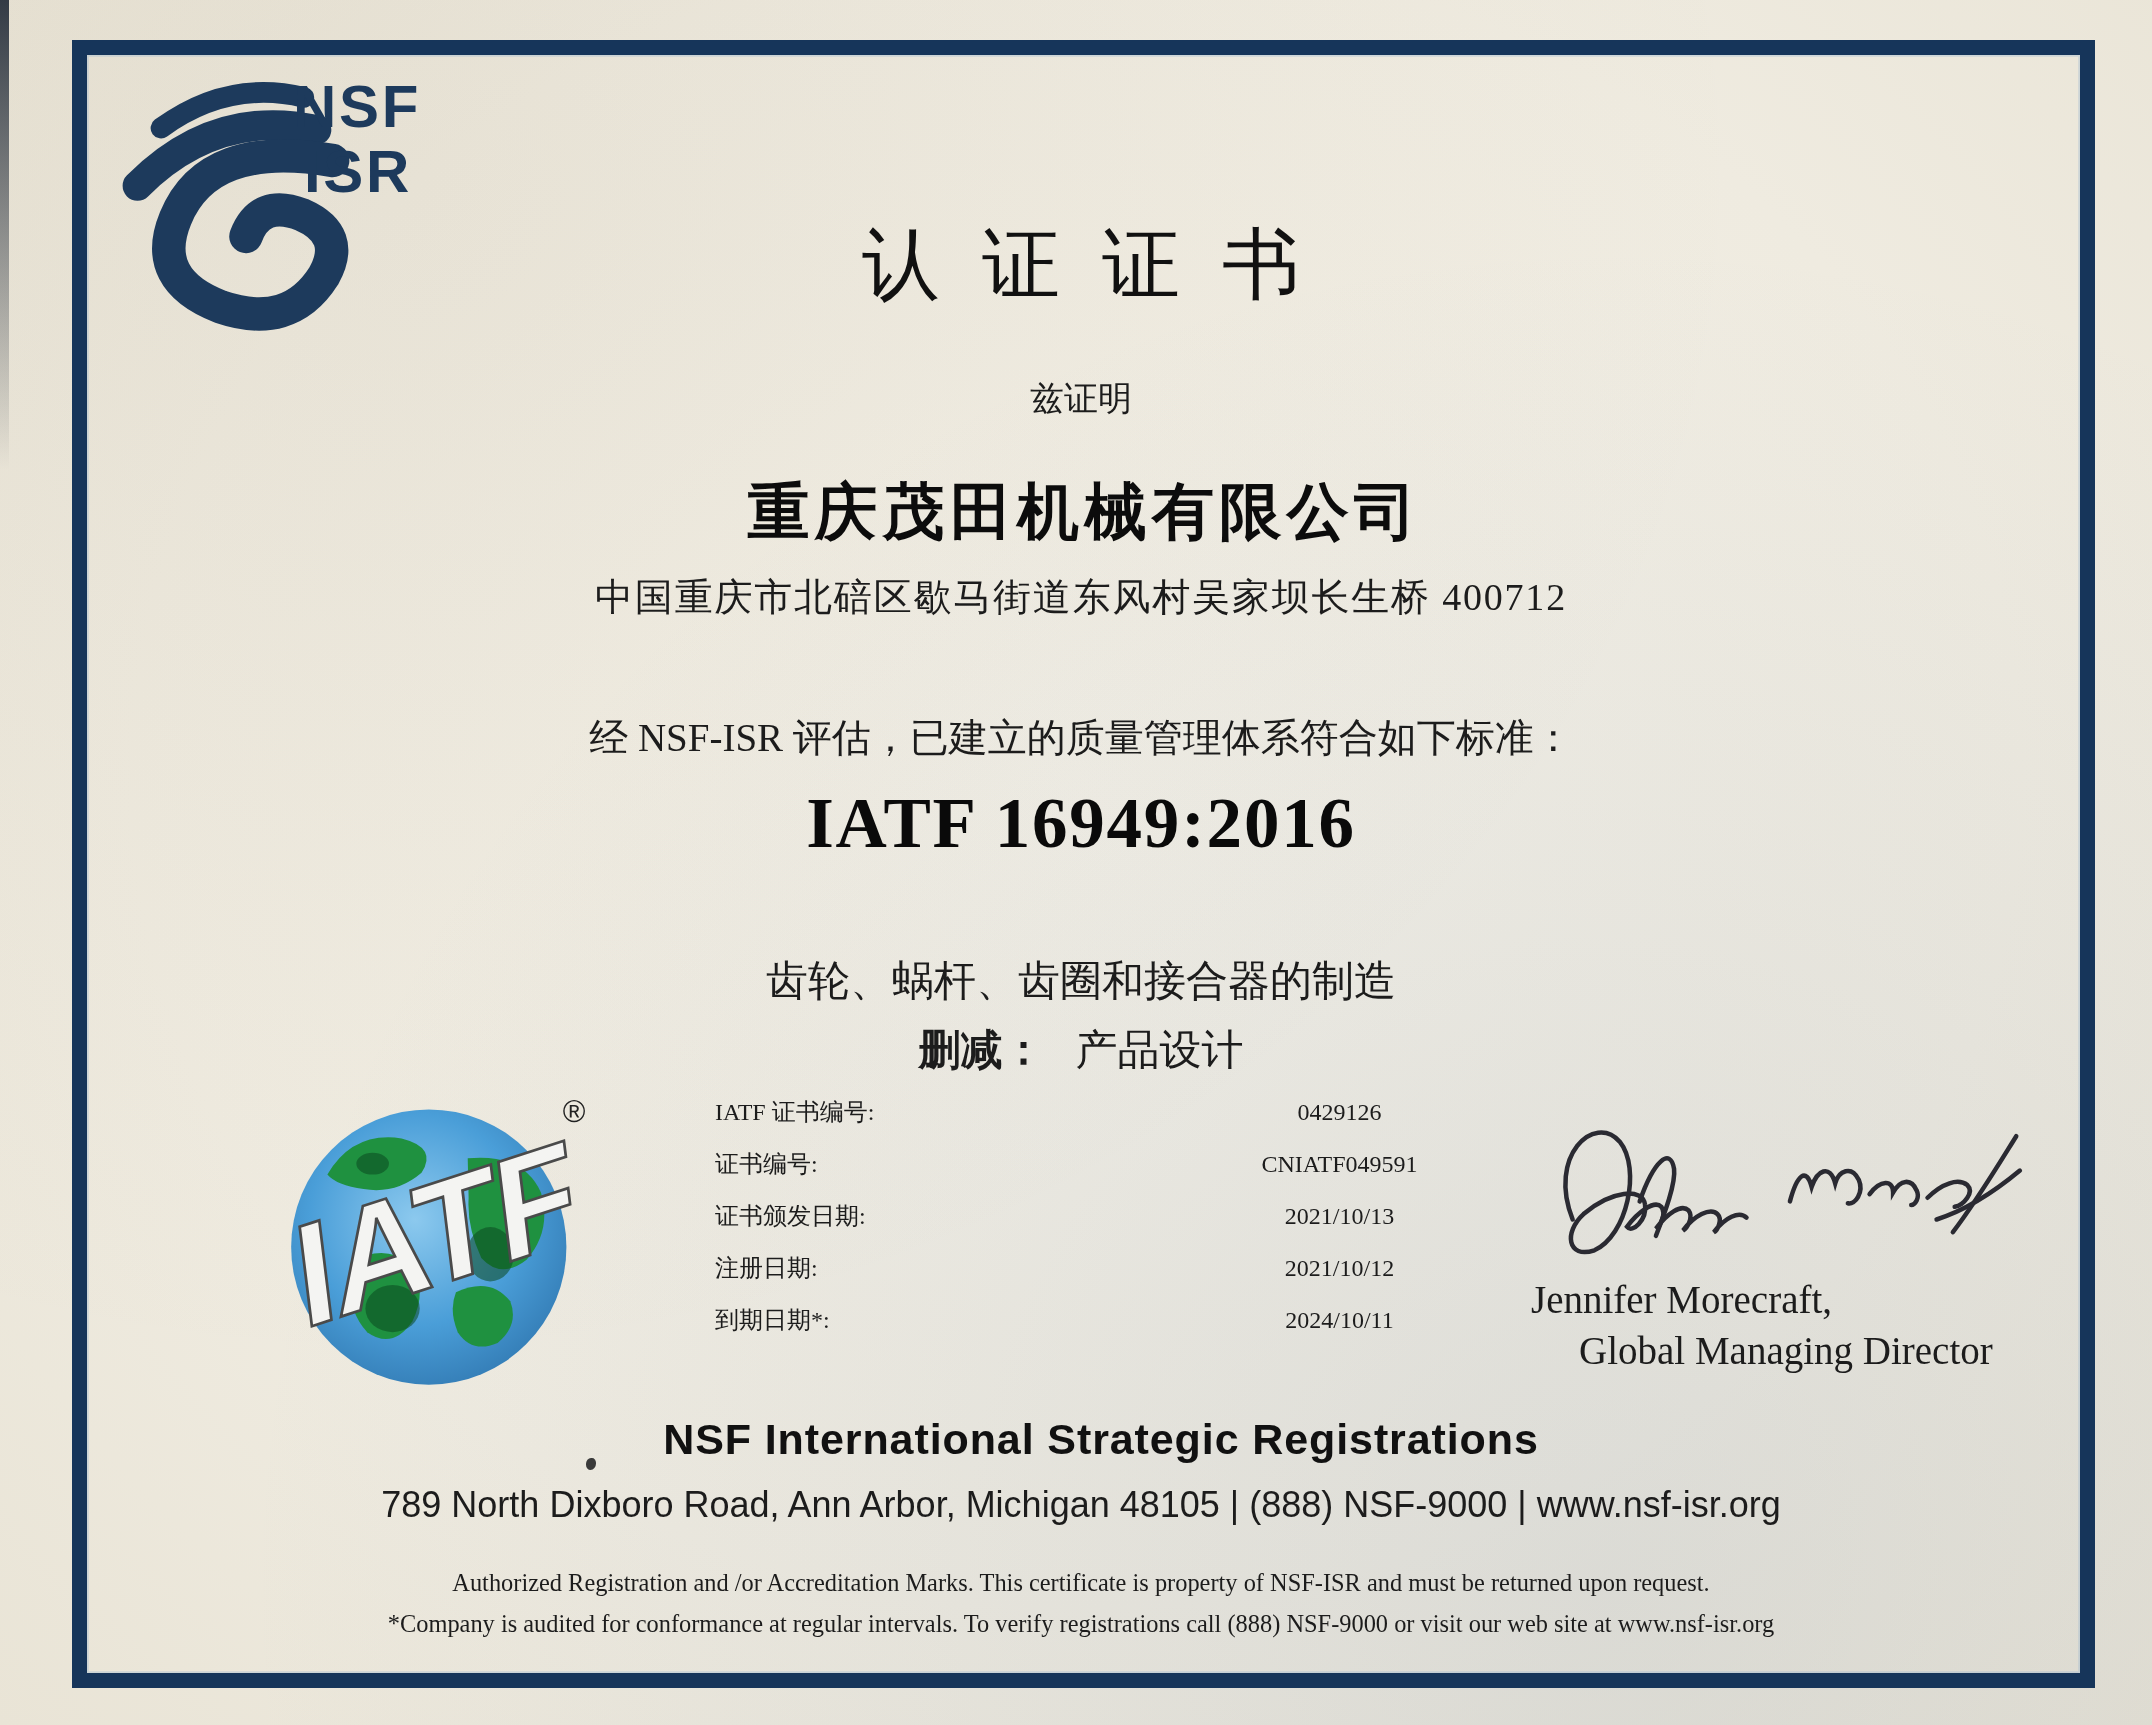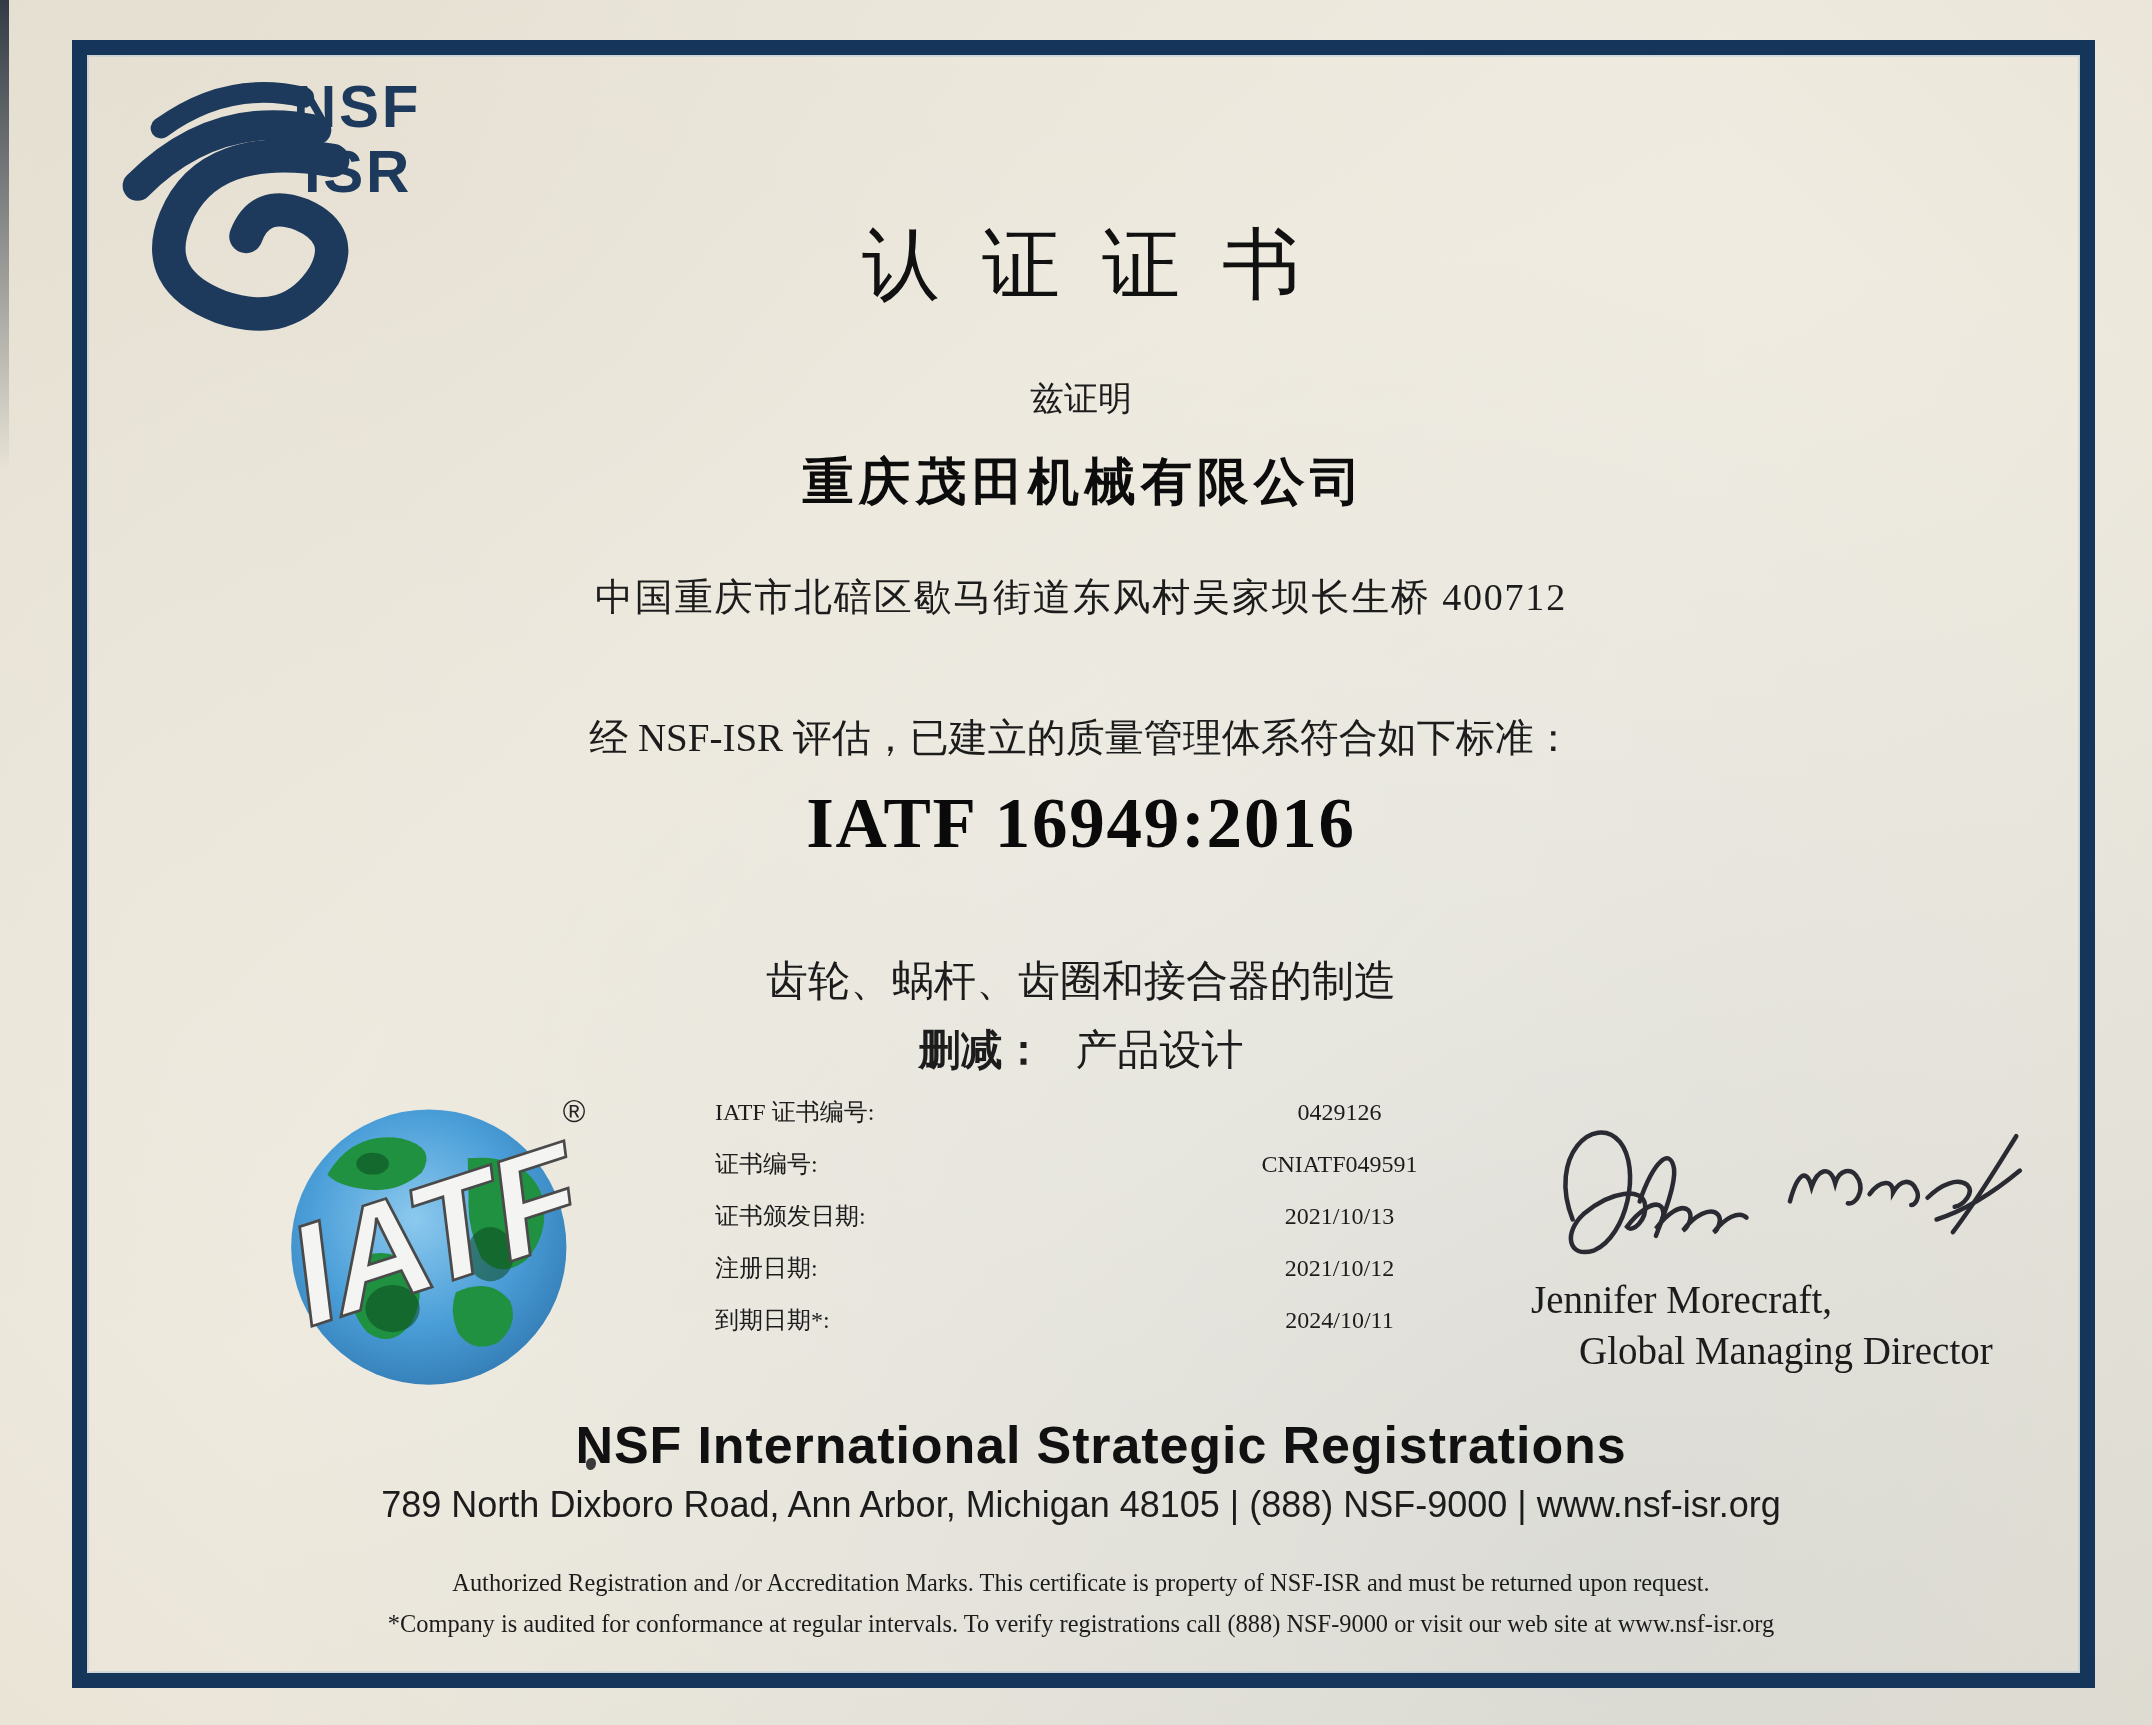--- a/index.html
+++ b/index.html
@@ -20,21 +20,21 @@
   }
   .frame{
     position:absolute;left:72px;top:40px;right:58px;bottom:38px;
     border:15.4px solid #16355a;
     box-shadow:0 0 0 1.8px rgba(150,180,210,.35) inset;
   }
   
   .row{position:absolute;left:90px;right:81px;text-align:center;}
   .title{top:213px;font-size:78px;letter-spacing:42px;text-indent:42px;color:#111;}
   .certify{top:376px;font-size:34px;}
-  .company{top:448px;font-size:51px;font-weight:bold;letter-spacing:5.4px;color:#0c0c0c;margin-left:7px;}
+  .company{top:470px;font-size:62px;font-weight:bold;letter-spacing:5.4px;color:#0c0c0c;margin-left:7px;}
   .address{top:572px;font-size:38px;letter-spacing:1.8px;text-align:center;}
   .assessment{top:711px;font-size:39px;}
   .standard{top:783px;font-size:71px;font-weight:bold;letter-spacing:1.8px;color:#0a0a0a;}
   .scope-heading{top:901px;font-size:42px;font-weight:bold;}
   .scope-text{top:953px;font-size:42px;font-family:Liberation Mono, monospace;}
   .exclusion{top:1022px;font-size:42px;}
   .exclusion .lbl{font-weight:bold;}
   .exclusion .val{margin-left:31px;}
 
   
@@ -53,21 +53,21 @@
   
   .iatf-logo{position:absolute;left:264px;top:1075px;width:335px;height:335px;}
 
   
   .sig-block{position:absolute;left:1531px;top:1100px;width:561px;}
   .sig-svg{display:block;}
   .sig-name{font-size:39px;margin-top:5.4px;}
   .sig-title{font-size:39px;margin-top:5.4px;margin-left:48px;}
 
   
-  .org-name{top:1415px;font-size:52px;font-weight:bold;font-family:"Liberation Sans", sans-serif;letter-spacing:0.9px;color:#111;padding-left:40px;}
+  .org-name{top:1415px;font-size:43px;font-weight:bold;font-family:"Liberation Sans", sans-serif;letter-spacing:0.9px;color:#111;padding-left:40px;}
   .org-address{top:1484px;font-size:36px;font-family:"Liberation Sans", sans-serif;}
   .fine1{top:1569px;font-size:24.4px;}
   .fine2{top:1610px;font-size:24.4px;}
   .speck{position:absolute;left:586px;top:1458px;width:10px;height:11.8px;border-radius:50% 40% 55% 45%;background:#3a3a3a;}
 </style>
 </head>
 <body>
 
 <div class="page">
 

